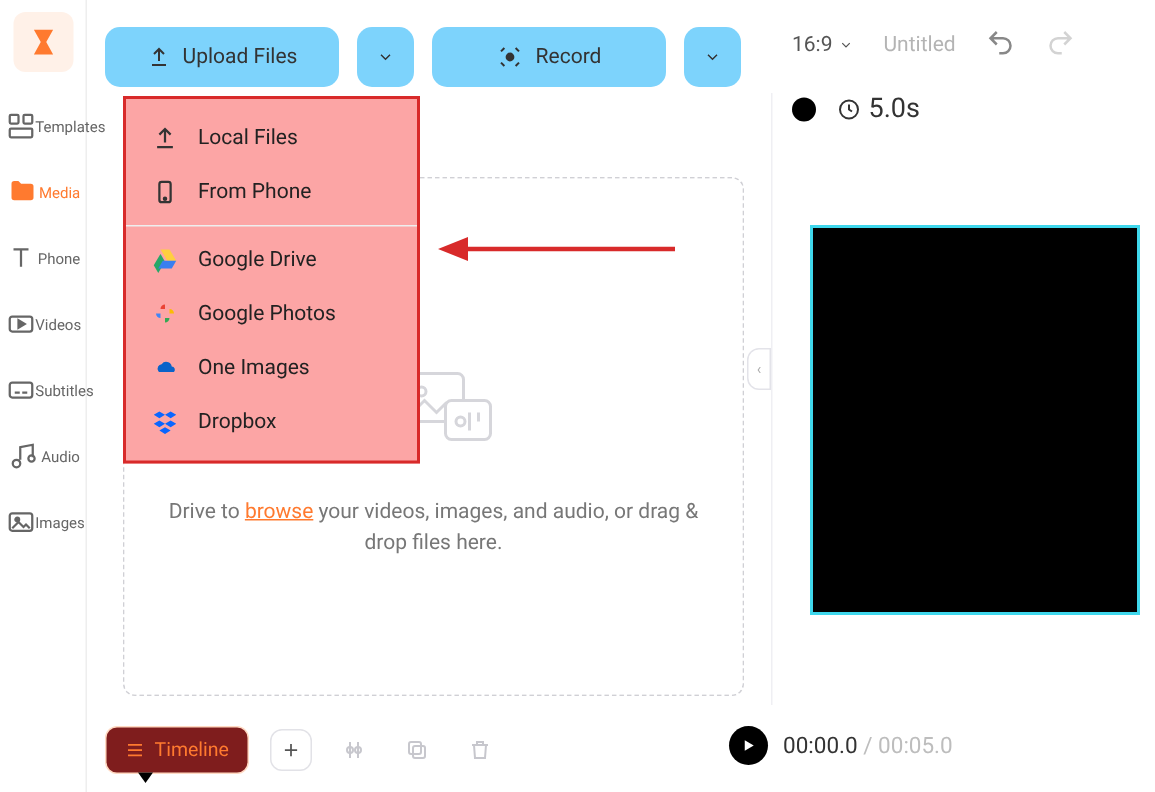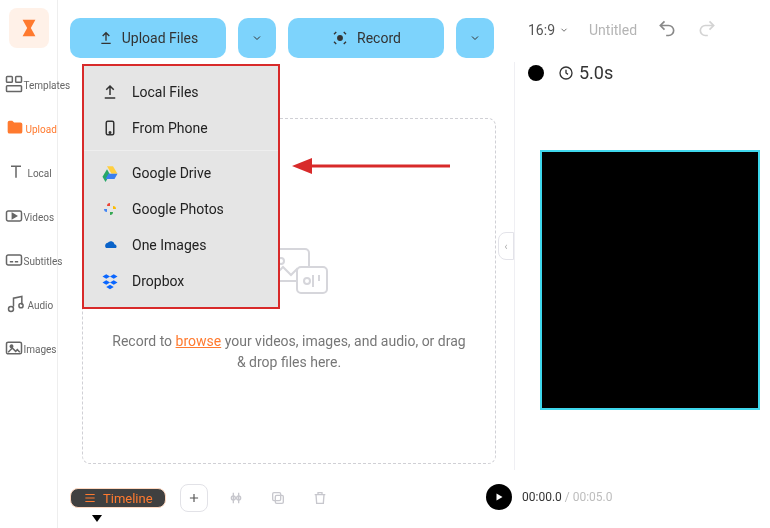--- a/index.html
+++ b/index.html
@@ -23,34 +23,34 @@
 .undo,.redo{color:#888;cursor:pointer}
 .redo{color:#d3d3d3}
 .timeline-head{position:absolute;left:528px;top:62px;display:flex;align-items:center;gap:14px}
 .dot{width:16px;height:16px;border-radius:50%;background:#000}
 .dur{display:flex;align-items:center;gap:5px;font-size:18px;color:#333}
 .preview{position:absolute;left:540px;top:150px;width:220px;height:260px;background:#000;border:2px solid #3fd7ec}
 .dropzone{position:absolute;left:82px;top:118px;width:414px;height:346px;border:1.5px dashed #d0d0d5;border-radius:8px;display:flex;flex-direction:column;align-items:center;justify-content:flex-end;padding-bottom:90px;color:#777;font-size:14px;text-align:center}
 .dz-text{max-width:360px;line-height:1.5}
 .dz-text a{color:#ff7a2f;}
 .dz-icon{position:absolute;top:122px;left:180px;color:#d6d6db}
-.dropdown{position:absolute;left:82px;top:64px;width:198px;background:#e5e5e5;border:2px solid #d82a2a;padding:8px 0}
+.dropdown{position:absolute;left:82px;top:64px;width:198px;background:#fca5a5;border:2px solid #d82a2a;padding:8px 0}
 .dd-item{display:flex;align-items:center;gap:12px;padding:8px 16px;font-size:14px;color:#222;cursor:pointer}
 .dd-sep{height:1px;background:#eee;margin:4px 0}
 .dd-icon{width:20px;height:20px;display:flex;align-items:center;justify-content:center}
 .arrow{position:absolute;left:292px;top:152px}
 .collapse{position:absolute;left:498px;top:232px;width:16px;height:28px;border:1px solid #e3e3e9;border-radius:8px 0 0 8px;background:#fff;display:flex;align-items:center;justify-content:center;color:#aaa;font-size:10px;cursor:pointer}
 .bottom-bar{position:absolute;left:70px;top:484px;display:flex;align-items:center;gap:14px}
-.timeline-chip{display:flex;align-items:center;gap:6px;height:20px;padding:0 12px;border:1px solid #ffd9c2;background:#404040;border-radius:8px;color:#ff7a2f;font-size:13px}
+.timeline-chip{display:flex;align-items:center;gap:6px;height:32px;padding:0 12px;border:1px solid #ffd9c2;background:#7f1d1d;border-radius:8px;color:#ff7a2f;font-size:13px}
 .tool-ico{width:28px;height:28px;border:1px solid #e2e2e7;border-radius:8px;display:flex;align-items:center;justify-content:center;color:#555;cursor:pointer;font-size:14px}
 .tool-ico.nb{border:none;color:#c7c7cd}
 .playback{position:absolute;left:486px;top:484px;display:flex;align-items:center;gap:10px}
 .play-btn{width:26px;height:26px;background:#000;border-radius:50%;display:flex;align-items:center;justify-content:center;cursor:pointer}
 .play-btn svg{fill:#fff}
-.time-label{font-size:12px;color:#333}
+.time-label{font-size:15px;color:#333}
 .time-label .tot{color:#bdbdbd}
 .playhead{position:absolute;left:92px;top:515px;width:10px;height:10px}
 .playhead:before{content:"";position:absolute;left:0;top:0;border-left:5px solid transparent;border-right:5px solid transparent;border-top:7px solid #000}
 .vert-divider{position:absolute;left:514px;top:62px;width:1px;height:408px;background:#efeff3}
 </style>
 </head>
 <body>
 
 <div class="sidebar">
   <div class="logo">
@@ -67,29 +67,29 @@
         </svg>
       </div>
     <span class="nav-label">Templates</span>
   </div>
   <div class="nav-item active">
     <div class="nav-icon">
         <svg width="22" height="22" viewBox="0 0 24 24" fill="currentColor">
           <path d="M4 6a2 2 0 0 1 2-2h3l2 2h7a2 2 0 0 1 2 2v8a2 2 0 0 1-2 2H6a2 2 0 0 1-2-2V6z"></path>
         </svg>
       </div>
-    <span class="nav-label">Upload</span>
+    <span class="nav-label">Media</span>
   </div>
   <div class="nav-item">
     <div class="nav-icon">
         <svg width="20" height="20" viewBox="0 0 24 24" fill="none" stroke="currentColor" stroke-width="1.8">
           <path d="M6 5h12M12 5v14"></path>
         </svg>
       </div>
-    <span class="nav-label">Local</span>
+    <span class="nav-label">Phone</span>
   </div>
   <div class="nav-item">
     <div class="nav-icon">
         <svg width="20" height="20" viewBox="0 0 24 24" fill="none" stroke="currentColor" stroke-width="1.8">
           <rect x="3" y="6" width="18" height="12" rx="2"></rect>
           <path d="M10 9l5 3-5 3V9z" fill="currentColor"></path>
         </svg>
       </div>
     <span class="nav-label">Videos</span>
   </div>
@@ -185,21 +185,21 @@
     <svg width="72" height="60" viewBox="0 0 72 60" fill="none" stroke="currentColor" stroke-width="2">
       <rect x="6" y="8" width="40" height="32" rx="4"></rect>
         <circle cx="18" cy="20" r="3"></circle>
         <path d="M10 36l10-10 8 8 6-6 10 10"></path>
       <rect x="34" y="26" width="30" height="26" rx="4" fill="#fff"></rect>
         <circle cx="44" cy="40" r="3"></circle>
         <path d="M50 34v12M56 34v6"></path>
     </svg>
   </div>
   <div class="dz-text">
-    <span>Record to </span><a href="#">browse</a><span> your videos, images, and audio, or drag &amp; drop files here.</span>
+    <span>Drive to </span><a href="#">browse</a><span> your videos, images, and audio, or drag &amp; drop files here.</span>
   </div>
 </div>
 
 <div class="dropdown">
   <div class="dd-item">
     <span class="dd-icon">
         <svg width="18" height="18" viewBox="0 0 24 24" fill="none" stroke="#333" stroke-width="2">
           <path d="M12 16V4M7 9l5-5 5 5M5 20h14"></path>
         </svg>
       </span>

